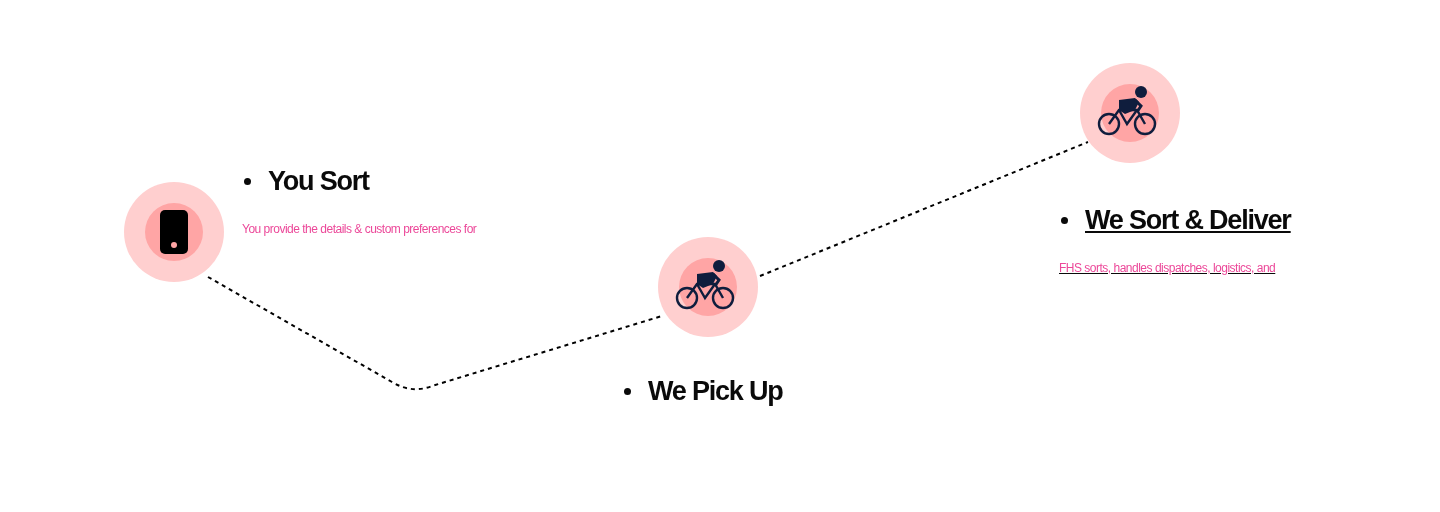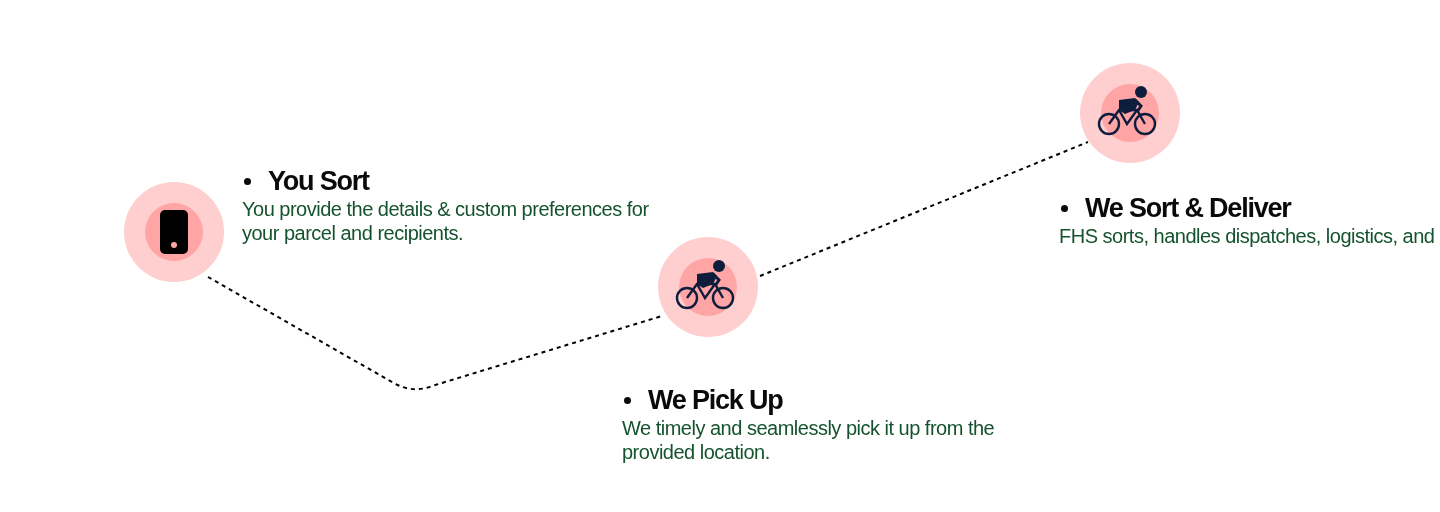--- a/index.html
+++ b/index.html
@@ -8,21 +8,21 @@
   .path-svg { position:absolute; left:0; top:0; width:1440px; height:512px; pointer-events:none; }
   .node { position:absolute; width:100px; height:100px; border-radius:50%;
           background:#ffcfcf; display:flex; align-items:center; justify-content:center; }
   .node .inner { width:58px; height:58px; border-radius:50%; background:#ffa5a5;
           display:flex; align-items:center; justify-content:center; position:relative; }
   .step { position:absolute; }
   .step h3 { margin:0; font-size:27px; font-weight:700; letter-spacing:-1.2px; line-height:32px;
              display:flex; align-items:center; }
   .step h3 .bullet { width:7px; height:7px; border-radius:50%; background:#0a0a0a;
              margin:0 17px 0 2px; flex:none; }
-  .step p { margin:0 0 0 0; font-size:20px; line-height:24px; letter-spacing:-0.5px; color:#14532d; }
+  .step p { margin:20px 0 0 0; font-size:12px; line-height:24px; letter-spacing:-0.5px; color:#ec4899; }
 </style>
 </head>
 <body>
 
 <svg class="path-svg" viewBox="0 0 1440 512">
   <path d="M208 277 L392 382 Q412 394 432 386 L662 316" fill="none" stroke="#000" stroke-width="2" stroke-dasharray="4 4"></path>
   <path d="M760 276 L1088 142" fill="none" stroke="#000" stroke-width="2" stroke-dasharray="4 4"></path>
 </svg>
 
 <div class="node" style="left:124px; top:182px;">
@@ -64,36 +64,31 @@
   </div>
 </div>
 
 <div class="step" style="left:242px; top:165px;">
   <h3>
     <span class="bullet"></span>
     <span>You Sort</span>
   </h3>
   <p>
     <span>You provide the details &amp; custom preferences for</span><br>
-    <span>your parcel and recipients.</span>
   </p>
 </div>
 
-<div class="step" style="left:622px; top:384px;">
+<div class="step" style="left:622px; top:375px;">
   <h3>
     <span class="bullet"></span>
     <span>We Pick Up</span>
   </h3>
-  <p>
-    <span>We timely and seamlessly pick it up from the</span><br>
-    <span>provided location.</span>
-  </p>
 </div>
 
-<div class="step" style="left:1059px; top:192px;">
+<div class="step" style="left:1059px; top:204px;text-decoration:underline;">
   <h3>
     <span class="bullet"></span>
     <span>We Sort &amp; Deliver</span>
   </h3>
   <p>
     <span>FHS sorts, handles dispatches, logistics, and</span><br>
   </p>
 </div>
 
 </body></html>

